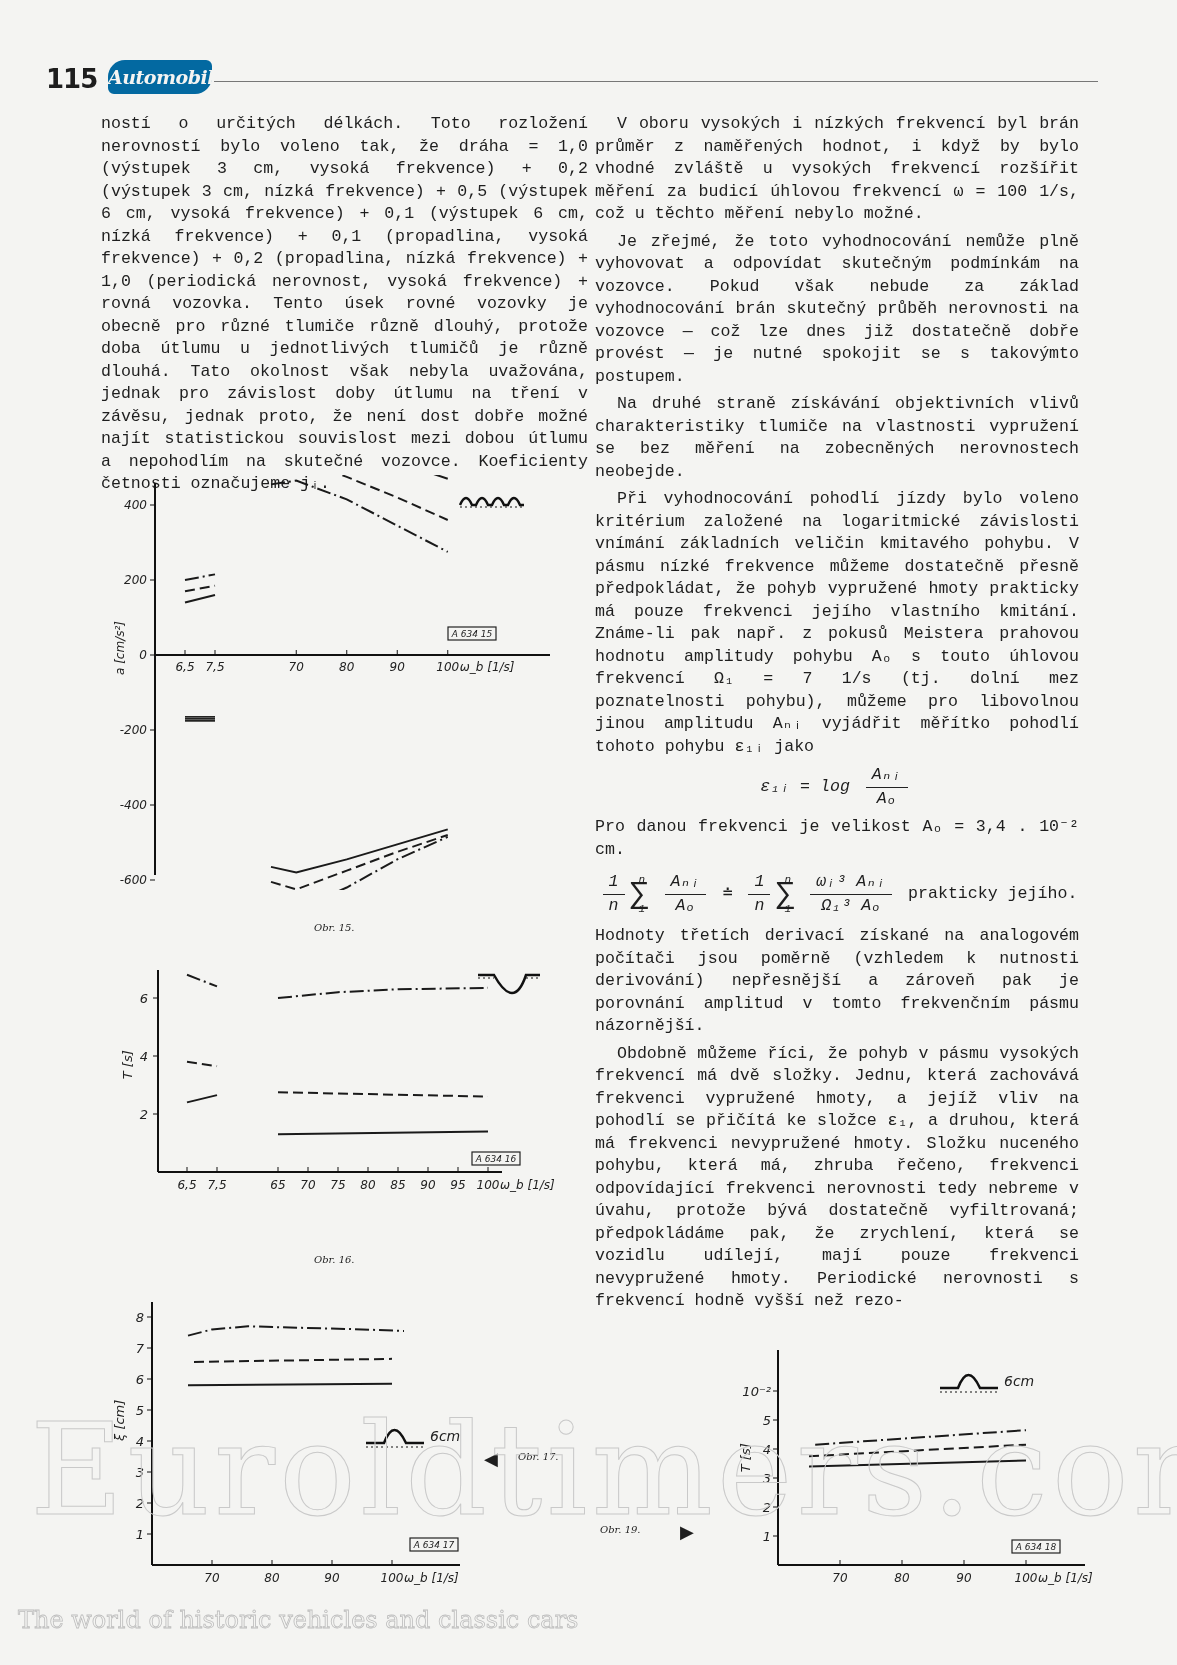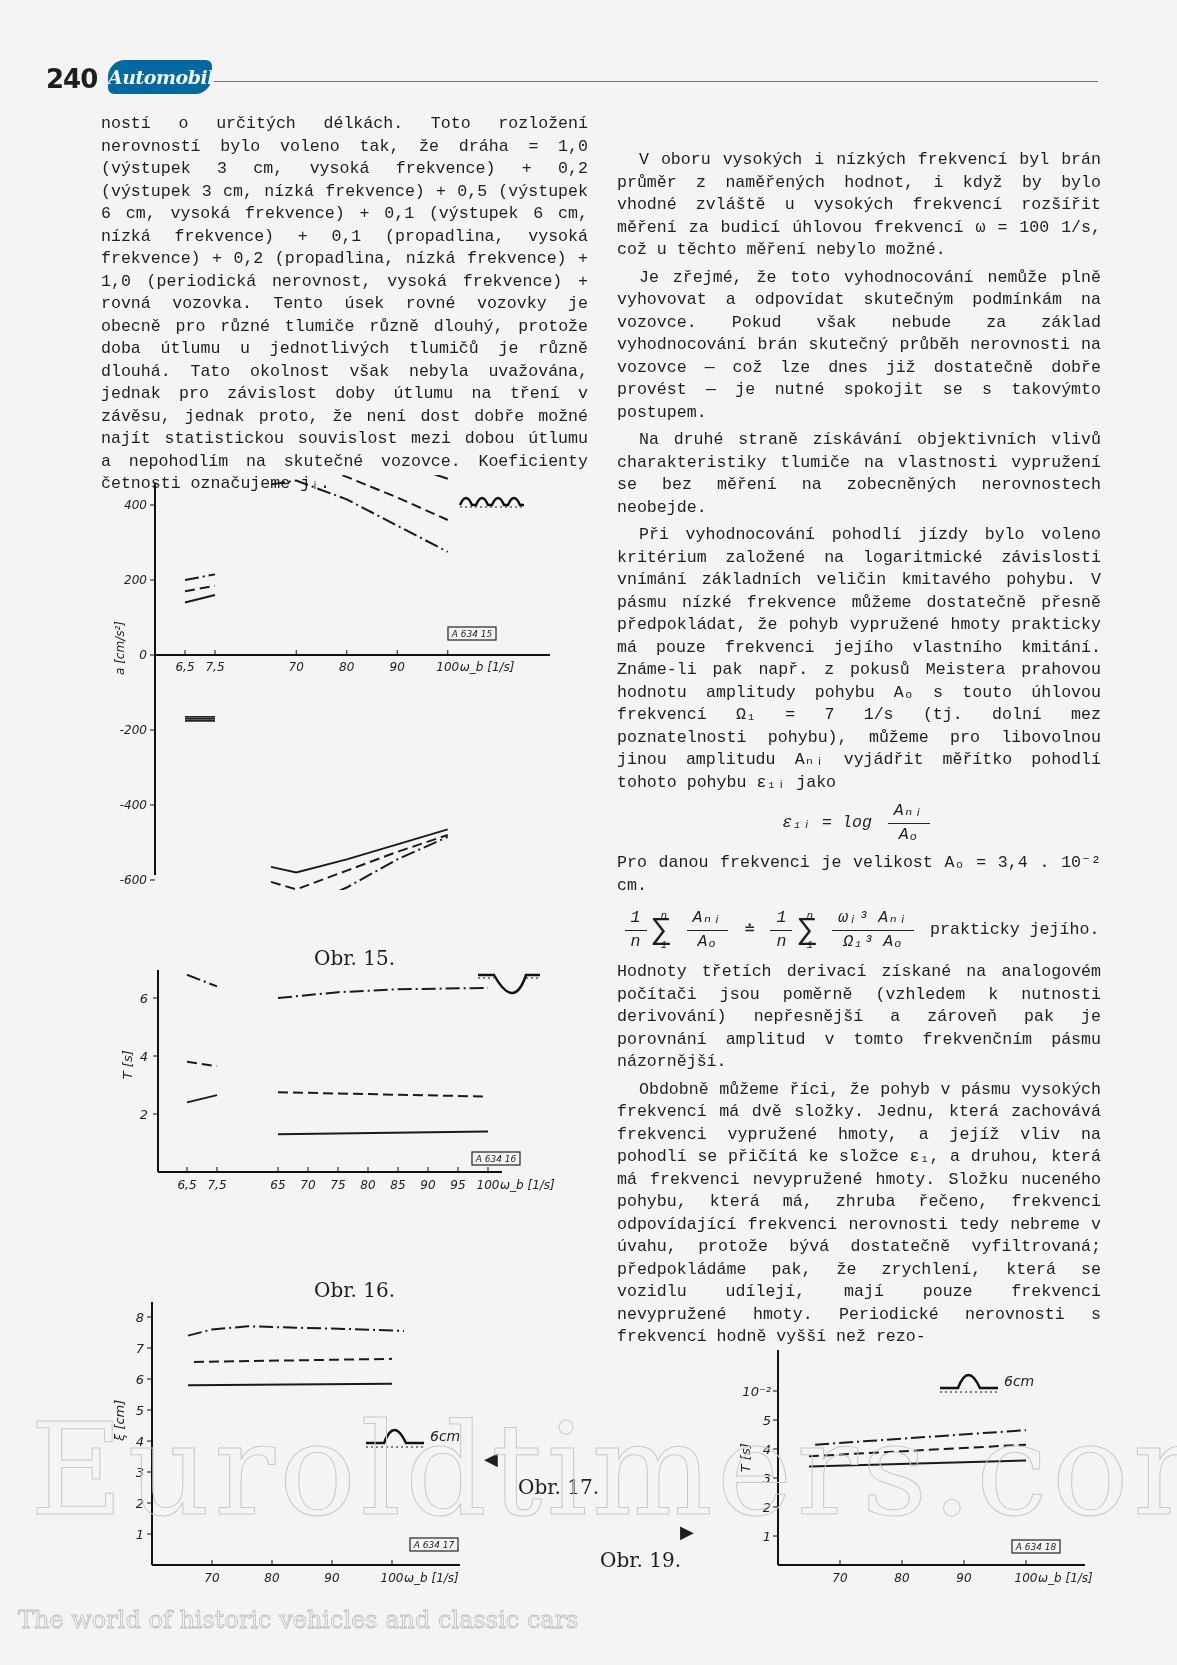--- a/index.html
+++ b/index.html
@@ -10,38 +10,38 @@
   }
   .abs { position: absolute; }
   #page-number { left: 46px; top: 64px; font: bold 26px "DejaVu Sans", sans-serif; letter-spacing: -1px; }
   #logo { left: 108px; top: 60px; width: 104px; height: 34px; background: #0369a1; border-radius: 17px 6px 17px 6px;
           color: #f4f4f2; font: italic bold 19px "DejaVu Serif", serif; line-height: 34px; text-align: center; letter-spacing: -0.5px; }
   #header-rule { left: 214px; top: 81px; width: 884px; height: 0; border-top: 1.5px solid #777; }
   .col { font-size: 16.6px; line-height: 22.5px; text-align: justify; font-family: Liberation Mono, monospace; }
   .col p { margin: 0 0 5px 0; }
   .col p.ind { text-indent: 22px; }
   #col-left { left: 101px; top: 113px; width: 487px; }
-  #col-right { left: 617px; top: 113px; width: 484px; margin-top: 36px; }
+  #col-right { left: 595px; top: 113px; width: 484px; }
   .formula { text-align: center; font-style: italic; margin: 6px 0; position: relative; }
   .frac { display: inline-block; vertical-align: middle; text-align: center; margin: 0 6px; }
   .frac .num { display: block; border-bottom: 1px solid #222; padding: 0 6px; }
   .frac .den { display: block; padding: 0 6px; }
   .sum { font-size: 30px; font-style: normal; vertical-align: middle; position: relative; }
   .sum .sup, .sum .sub { position: absolute; left: 8px; font-size: 11px; font-style: italic; }
   .sum .sup { top: -8px; } .sum .sub { bottom: -10px; }
-  .caption { font-size: 20px; margin-top: 24px; }
+  .caption { font-style: italic; font-size: 10px; }
   svg text { font-family: "DejaVu Sans", sans-serif; font-style: italic; fill: #222; }
   .wm { color: transparent; -webkit-text-stroke: 1px #c9c9c9; font-family: "DejaVu Serif", serif; }
   #wm-big { left: 30px; top: 1395px; font-size: 128px; letter-spacing: 4px; white-space: nowrap; }
   #wm-tag { left: 18px; top: 1606px; font-size: 24px; white-space: nowrap; -webkit-text-stroke: 0.8px #bdbdbd; }
 </style>
 </head>
 <body>
 
-<div id="page-number" class="abs">240</div>
+<div id="page-number" class="abs">115</div>
 <div id="logo" class="abs">Automobil</div>
 <div id="header-rule" class="abs"></div>
 
 <div id="col-left" class="abs col">
   <p>ností o určitých délkách. Toto rozložení nerovností bylo voleno tak, že dráha = 1,0 (výstupek 3 cm, vysoká frekvence) + 0,2 (výstupek 3 cm, nízká frekvence) + 0,5 (výstupek 6 cm, vysoká frekvence) + 0,1 (výstupek 6 cm, nízká frekvence) + 0,1 (propadlina, vysoká frekvence) + 0,2 (propadlina, nízká frekvence) + 1,0 (periodická nerovnost, vysoká frekvence) + rovná vozovka. Tento úsek rovné vozovky je obecně pro různé tlumiče různě dlouhý, protože doba útlumu u jednotlivých tlumičů je různě dlouhá. Tato okolnost však nebyla uvažována, jednak pro závislost doby útlumu na tření v závěsu, jednak proto, že není dost dobře možné najít statistickou souvislost mezi dobou útlumu a nepohodlím na skutečné vozovce. Koeficienty četnosti označujeme jᵢ.</p>
 </div>
 
 <div id="col-right" class="abs col">
   <p class="ind">V oboru vysokých i nízkých frekvencí byl brán průměr z naměřených hodnot, i když by bylo vhodné zvláště u vysokých frekvencí rozšířit měření za budicí úhlovou frekvencí ω = 100 1/s, což u těchto měření nebylo možné.</p>
   <p class="ind">Je zřejmé, že toto vyhodnocování nemůže plně vyhovovat a odpovídat skutečným podmínkám na vozovce. Pokud však nebude za základ vyhodnocování brán skutečný průběh nerovnosti na vozovce — což lze dnes již dostatečně dobře provést — je nutné spokojit se s takovýmto postupem.</p>

